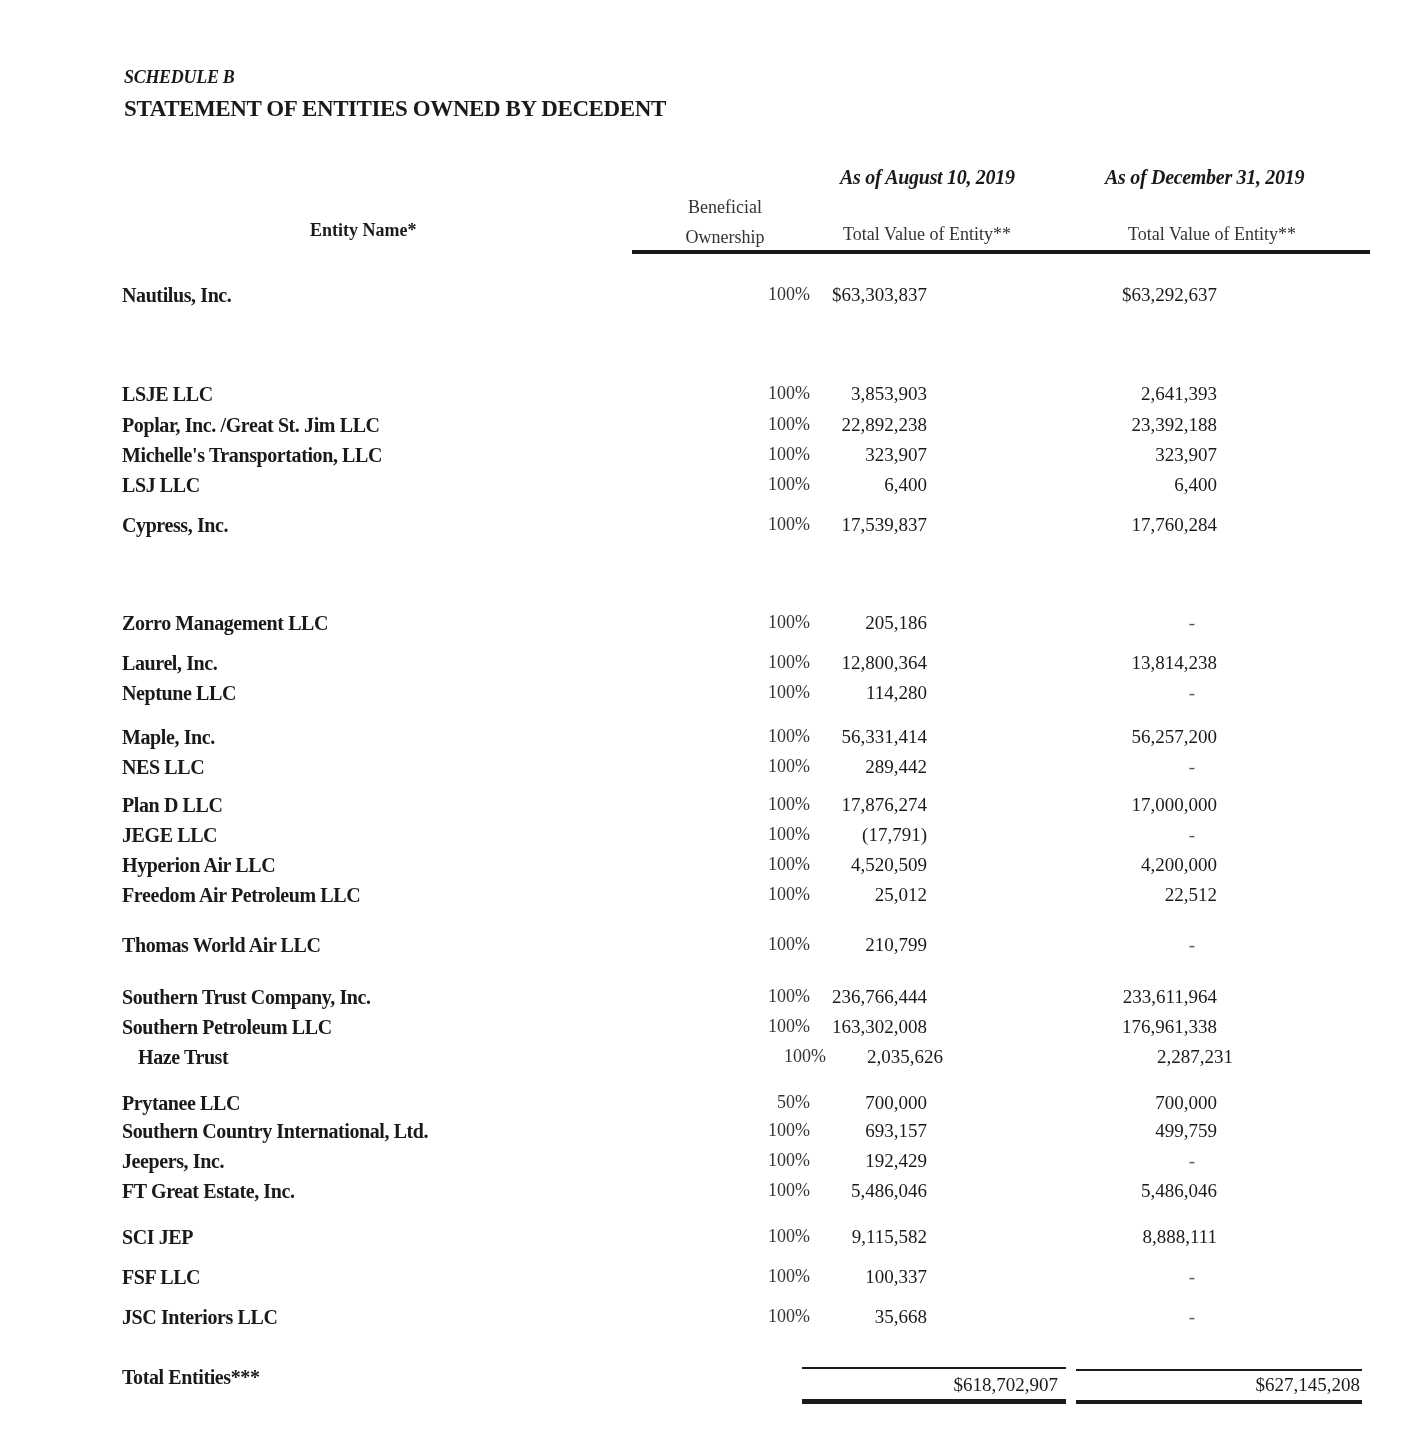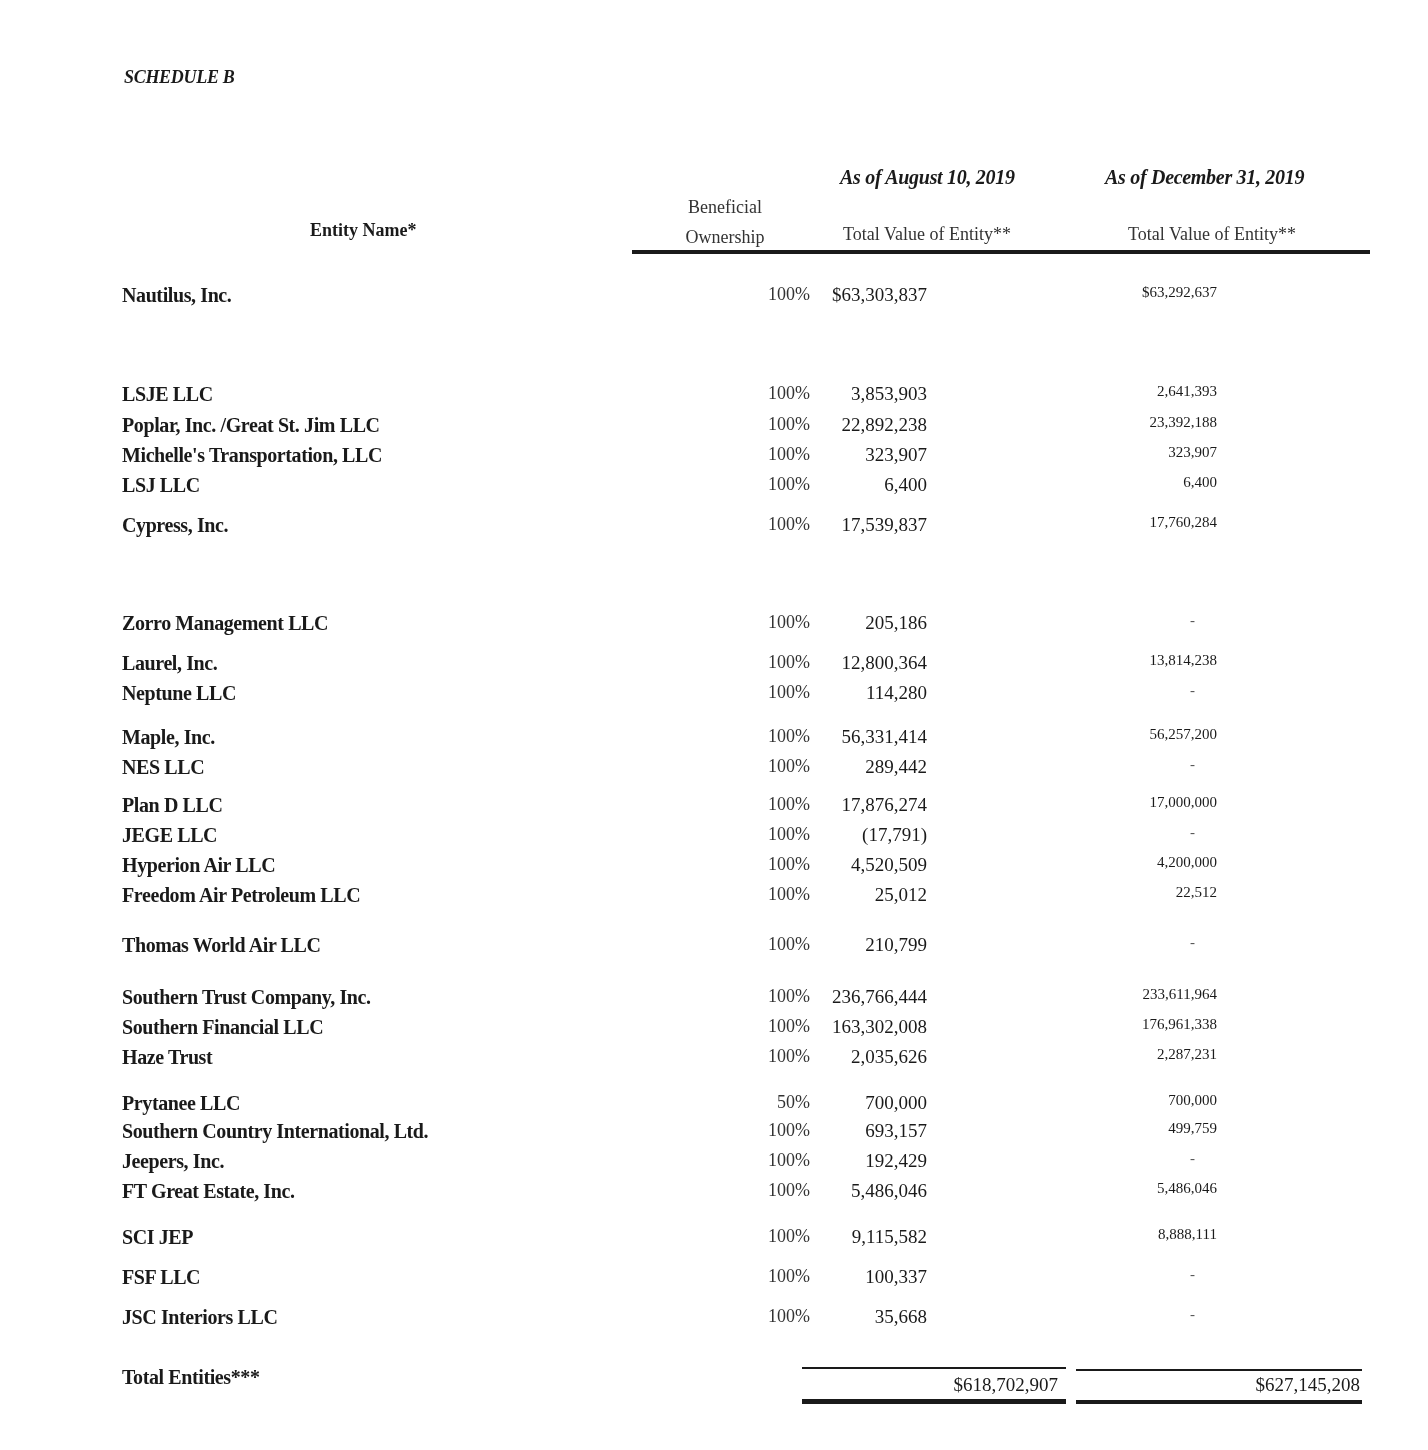--- a/index.html
+++ b/index.html
@@ -34,34 +34,35 @@
     .row .name {
       position: absolute; left: 122px; font-weight: bold; letter-spacing: -0.4px; white-space: nowrap;
     }
     .row .own {
       position: absolute; left: 730px; width: 80px; text-align: right; font-size: 18px; color: #333;
     }
     .row .v1 {
       position: absolute; right: 378px; text-align: right; white-space: nowrap; font-size: 19px;
     }
     .row .v2 {
-      position: absolute; right: 88px; text-align: right; white-space: nowrap; font-size: 15px; font-family: Liberation Serif, serif;
+      position: absolute; right: 88px; text-align: right; white-space: nowrap; font-size: 19px; font-family: Liberation Serif, serif;
     }
     .row .v2.dash { right: 110px; color: #555; }
 
     .total-row .name { font-size: 20px; }
     .tot-line { position: absolute; background: #1a1a1a; }
     .tot-v1 { position: absolute; right: 370px; top: 1374px; font-size: 19px; white-space: nowrap; }
     .tot-v2 { position: absolute; right: 68px; top: 1374px; font-size: 19px; white-space: nowrap; }
   </style>
 </head>
 <body>
 
 <div class="title-block">
   <div class="schedule">SCHEDULE B</div>
+  <div class="statement">STATEMENT OF ENTITIES OWNED BY DECEDENT</div>
 </div>
 
 <div>
   <div class="hdr hdr-date hdr-aug">As of August 10, 2019</div>
   <div class="hdr hdr-date hdr-dec">As of December 31, 2019</div>
   <div class="hdr hdr-entity">Entity Name*</div>
   <div class="hdr hdr-benef">
     <div>Beneficial</div>
     <div>Ownership</div>
   </div>
@@ -167,26 +168,26 @@
       <span class="v1">210,799</span>
       <span class="v2 dash">-</span>
     </div>
     <div class="row" style="top: 986px;">
       <span class="name">Southern Trust Company, Inc.</span>
       <span class="own">100%</span>
       <span class="v1">236,766,444</span>
       <span class="v2">233,611,964</span>
     </div>
     <div class="row" style="top: 1016px;">
-      <span class="name">Southern Financial LLC</span>
+      <span class="name">Southern Petroleum LLC</span>
       <span class="own">100%</span>
       <span class="v1">163,302,008</span>
       <span class="v2">176,961,338</span>
     </div>
-    <div class="row" style="top: 1046px;">
+    <div class="row" style="top: 1046px; margin-left: 16px;">
       <span class="name">Haze Trust</span>
       <span class="own">100%</span>
       <span class="v1">2,035,626</span>
       <span class="v2">2,287,231</span>
     </div>
     <div class="row" style="top: 1092px;">
       <span class="name">Prytanee LLC</span>
       <span class="own">50%</span>
       <span class="v1">700,000</span>
       <span class="v2">700,000</span>

